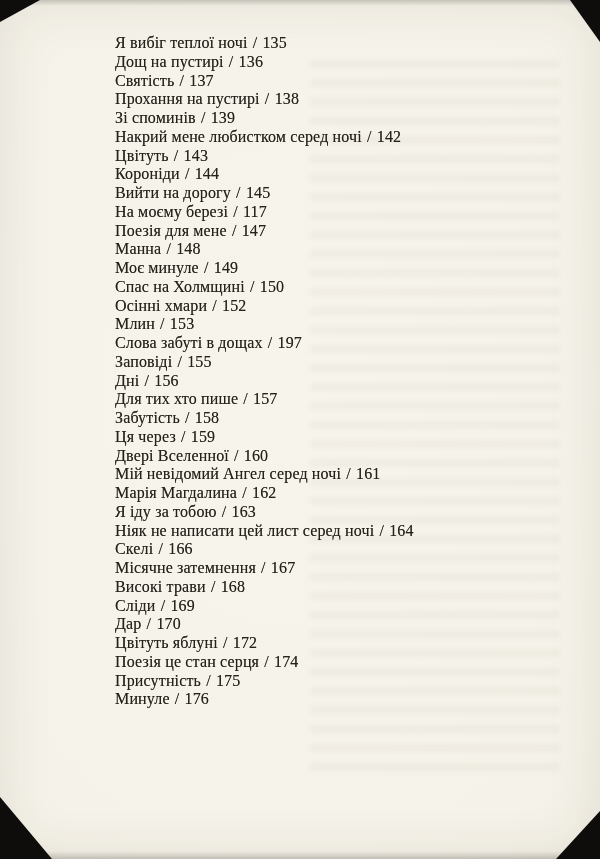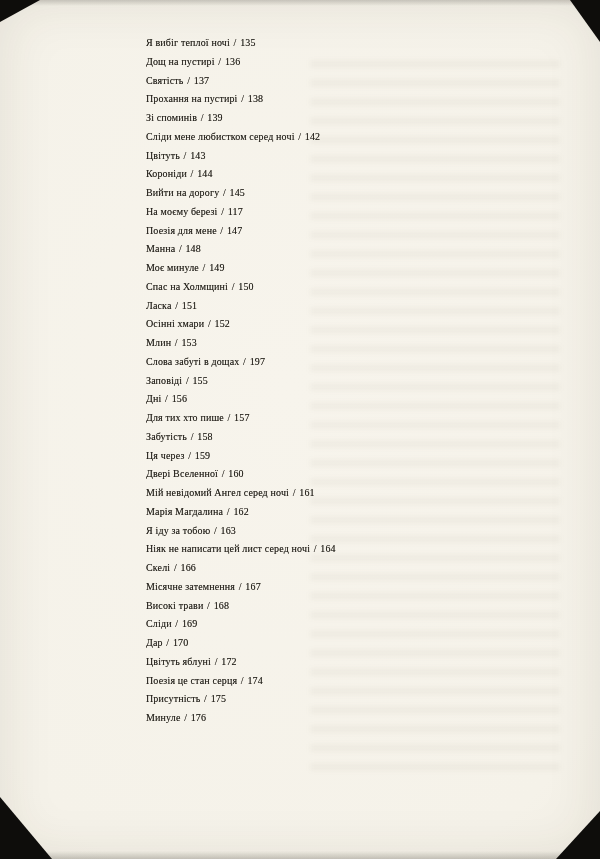--- a/index.html
+++ b/index.html
@@ -60,26 +60,25 @@
     pointer-events: none;
   }
   .toc {
     position: absolute;
     top: 34px;
     left: 115px;
     right: 20px;
     color: #25221c;
   }
   .toc-row {
-    font-size: 10px;
+    font-size: 16px;
     line-height: 18.75px;
     letter-spacing: 0.15px;
     white-space: nowrap;
     text-shadow: 0 0 0.4px rgba(37,34,28,0.55);
-    margin-left: 31px;
   }
   .toc-row .sep {
     padding: 0 1px;
   }
 </style>
 </head>
 <body>
 
 <div class="scan-page">
   <div class="edge-top"></div>
@@ -97,39 +96,38 @@
   <div class="toc-row"><span>Дощ на пустирі</span><span class="sep"> / </span><span>136</span></div>
 
   <div class="toc-row"><span>Святість</span><span class="sep"> / </span><span>137</span></div>
 
   <div class="toc-row"><span>Прохання на пустирі</span><span class="sep"> / </span><span>138</span></div>
 
   <div class="toc-row"><span>Зі споминів</span><span class="sep"> / </span><span>139</span></div>
 
 
 
-  <div class="toc-row"><span>Сліди мене любистком серед ночі</span><span class="sep"> / </span><span>142</span></div>
+  <div class="toc-row"><span>Накрий мене любистком серед ночі</span><span class="sep"> / </span><span>142</span></div>
 
   <div class="toc-row"><span>Цвітуть</span><span class="sep"> / </span><span>143</span></div>
 
   <div class="toc-row"><span>Короніди</span><span class="sep"> / </span><span>144</span></div>
 
   <div class="toc-row"><span>Вийти на дорогу</span><span class="sep"> / </span><span>145</span></div>
 
   <div class="toc-row"><span>На моєму березі</span><span class="sep"> / </span><span>117</span></div>
 
   <div class="toc-row"><span>Поезія для мене</span><span class="sep"> / </span><span>147</span></div>
 
   <div class="toc-row"><span>Манна</span><span class="sep"> / </span><span>148</span></div>
 
   <div class="toc-row"><span>Моє минуле</span><span class="sep"> / </span><span>149</span></div>
 
   <div class="toc-row"><span>Спас на Холмщині</span><span class="sep"> / </span><span>150</span></div>
 
-  <div class="toc-row"><span>Ласка</span><span class="sep"> / </span><span>151</span></div>
 
   <div class="toc-row"><span>Осінні хмари</span><span class="sep"> / </span><span>152</span></div>
 
   <div class="toc-row"><span>Млин</span><span class="sep"> / </span><span>153</span></div>
 
   <div class="toc-row"><span>Слова забуті в дощах</span><span class="sep"> / </span><span>197</span></div>
 
   <div class="toc-row"><span>Заповіді</span><span class="sep"> / </span><span>155</span></div>
 
   <div class="toc-row"><span>Дні</span><span class="sep"> / </span><span>156</span></div>

